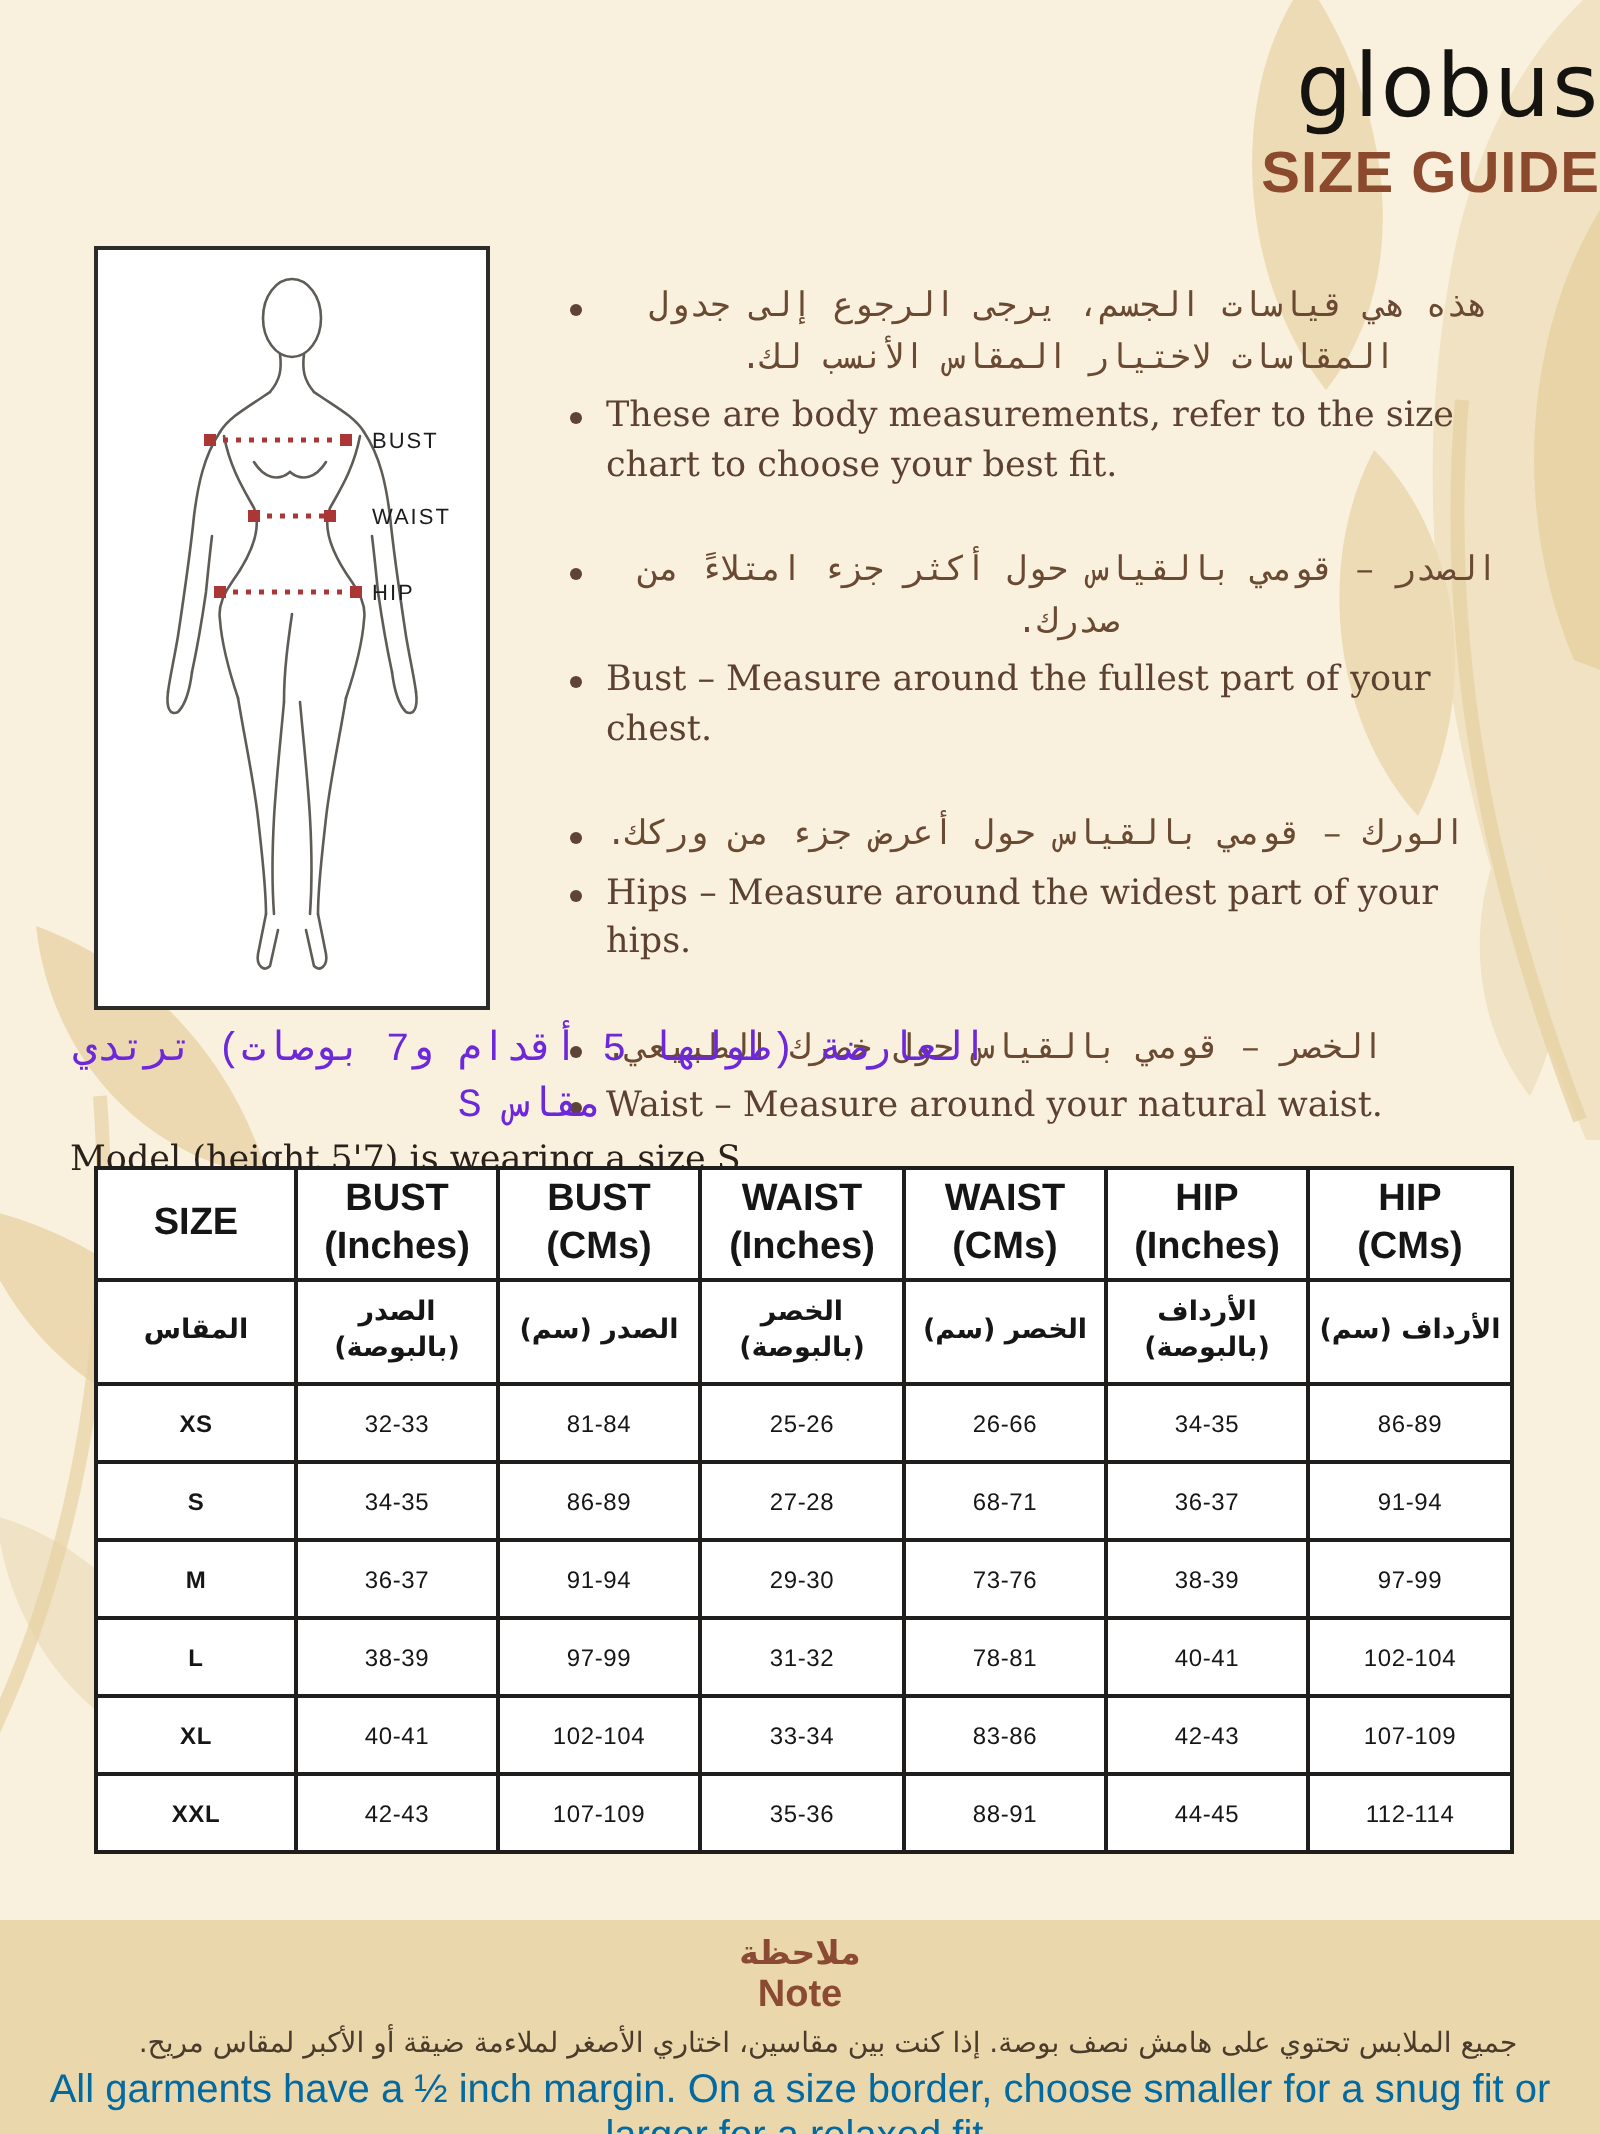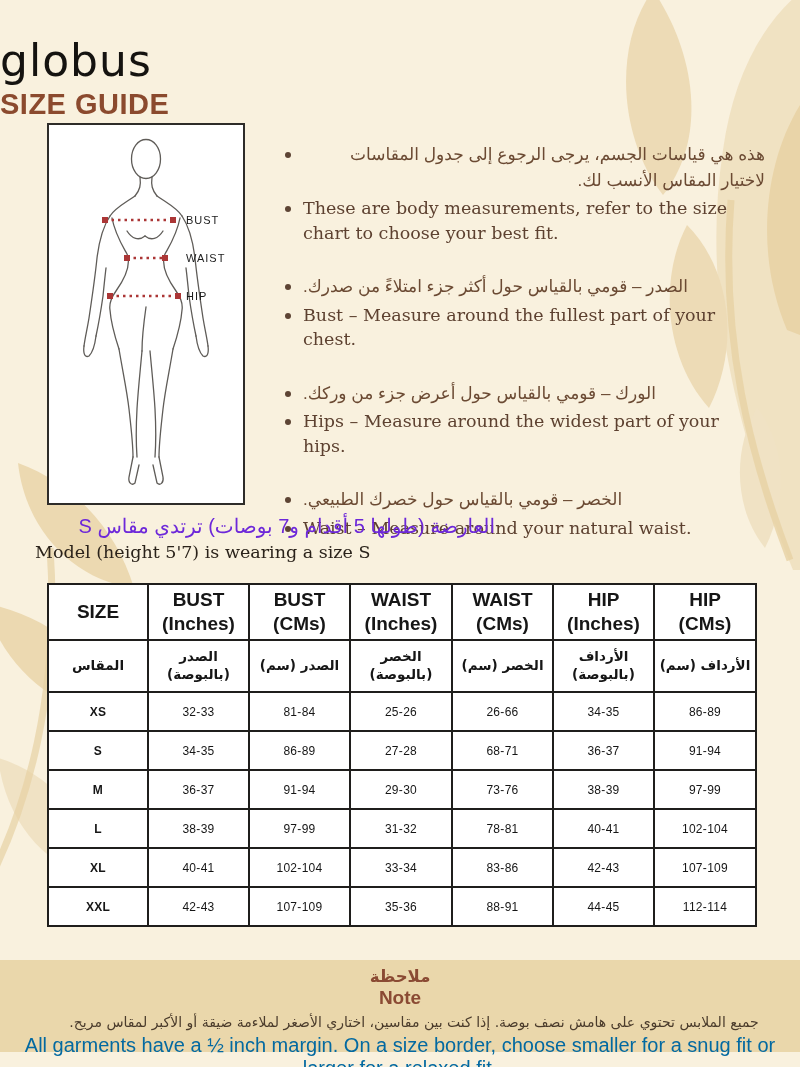--- a/index.html
+++ b/index.html
@@ -7,21 +7,21 @@
   body {
     position:relative;
     background:#f9f1de;
     overflow:hidden;
     font-family:"Liberation Sans","DejaVu Sans",sans-serif;
   }
   .decor { position:absolute; z-index:0; pointer-events:none; }
   #decor-top-right { top:0; right:0; }
   #decor-left { top:428px; left:-10px; }
 
-  .header { position:absolute; top:18px; left:0; width:800px; text-align:left; z-index:2;margin-top:17px; }
+  .header { position:absolute; top:18px; left:0; width:800px; text-align:right; z-index:2; }
   .brand {
     font-family:"DejaVu Sans","Liberation Sans",sans-serif;
     font-size:44px; letter-spacing:1px; color:#151310; font-weight:500;
   }
   .page-title {
     margin-top:2px; font-size:29px; font-weight:bold; letter-spacing:0.5px;
     color:#8b4a2e; font-family:"Liberation Sans",sans-serif;
   }
 
   .figure-box {
@@ -31,22 +31,22 @@
 
   .bullets { position:absolute; left:283px; top:142px; width:482px; z-index:2; }
   .group { margin-bottom:29px; }
   .bullet-item { display:flex; align-items:flex-start; margin-bottom:3px; }
   .dot {
     flex:0 0 auto; width:6px; height:6px; border-radius:50%;
     background:#5d4434; margin:10px 12px 0 2px;
   }
   .btxt { display:block; }
   .ar {
-    direction:rtl; text-align:right;
-    font-family:Liberation Sans, sans-serif;
+    direction:rtl; text-align:center;
+    font-family:Liberation Mono, monospace;
     font-size:17px; line-height:1.5; color:#6b4a33;
   }
   .en {
     font-family:"DejaVu Serif","Liberation Serif",serif;
     font-size:17.5px; line-height:1.4; color:#5d4130;
   }
 
   .model-note { position:absolute; left:35px; top:512px; width:460px; z-index:2; }
   .model-note .ar { font-size:20px; color:#6d28d9; line-height:1.4; }
   .model-note .en {
@@ -65,21 +65,21 @@
   .size-table .hdr-en { height:56px; font-size:19px; font-weight:bold; line-height:1.25; }
   .size-table .hdr-en span { display:block; }
   .size-table .hdr-ar {
     height:52px; font-size:13.5px; font-weight:bold;
     font-family:"DejaVu Sans",sans-serif; direction:rtl; line-height:1.3;
   }
   .size-table td { height:39px; font-size:12px; letter-spacing:0.3px; }
   .size-table td.size-cell { font-weight:bold; }
 
   .note-band {
-    position:absolute; left:0; top:960px; width:800px; height:92px;
+    position:absolute; left:0; top:960px; width:800px; height:107px;
     background:#ead7ab; text-align:center; z-index:2; padding-top:7px;
   }
   .note-heading-ar {
     font-family:"DejaVu Sans",sans-serif; font-weight:bold;
     font-size:16.5px; color:#8a4a33; direction:rtl;
   }
   .note-heading-en { font-weight:bold; font-size:19px; color:#8a4a33; margin-top:1px; }
   .note-body-ar {
     font-family:"DejaVu Sans",sans-serif; font-size:14px; color:#4a3b2b;
     direction:rtl; margin-top:5px;padding-left:28px;

